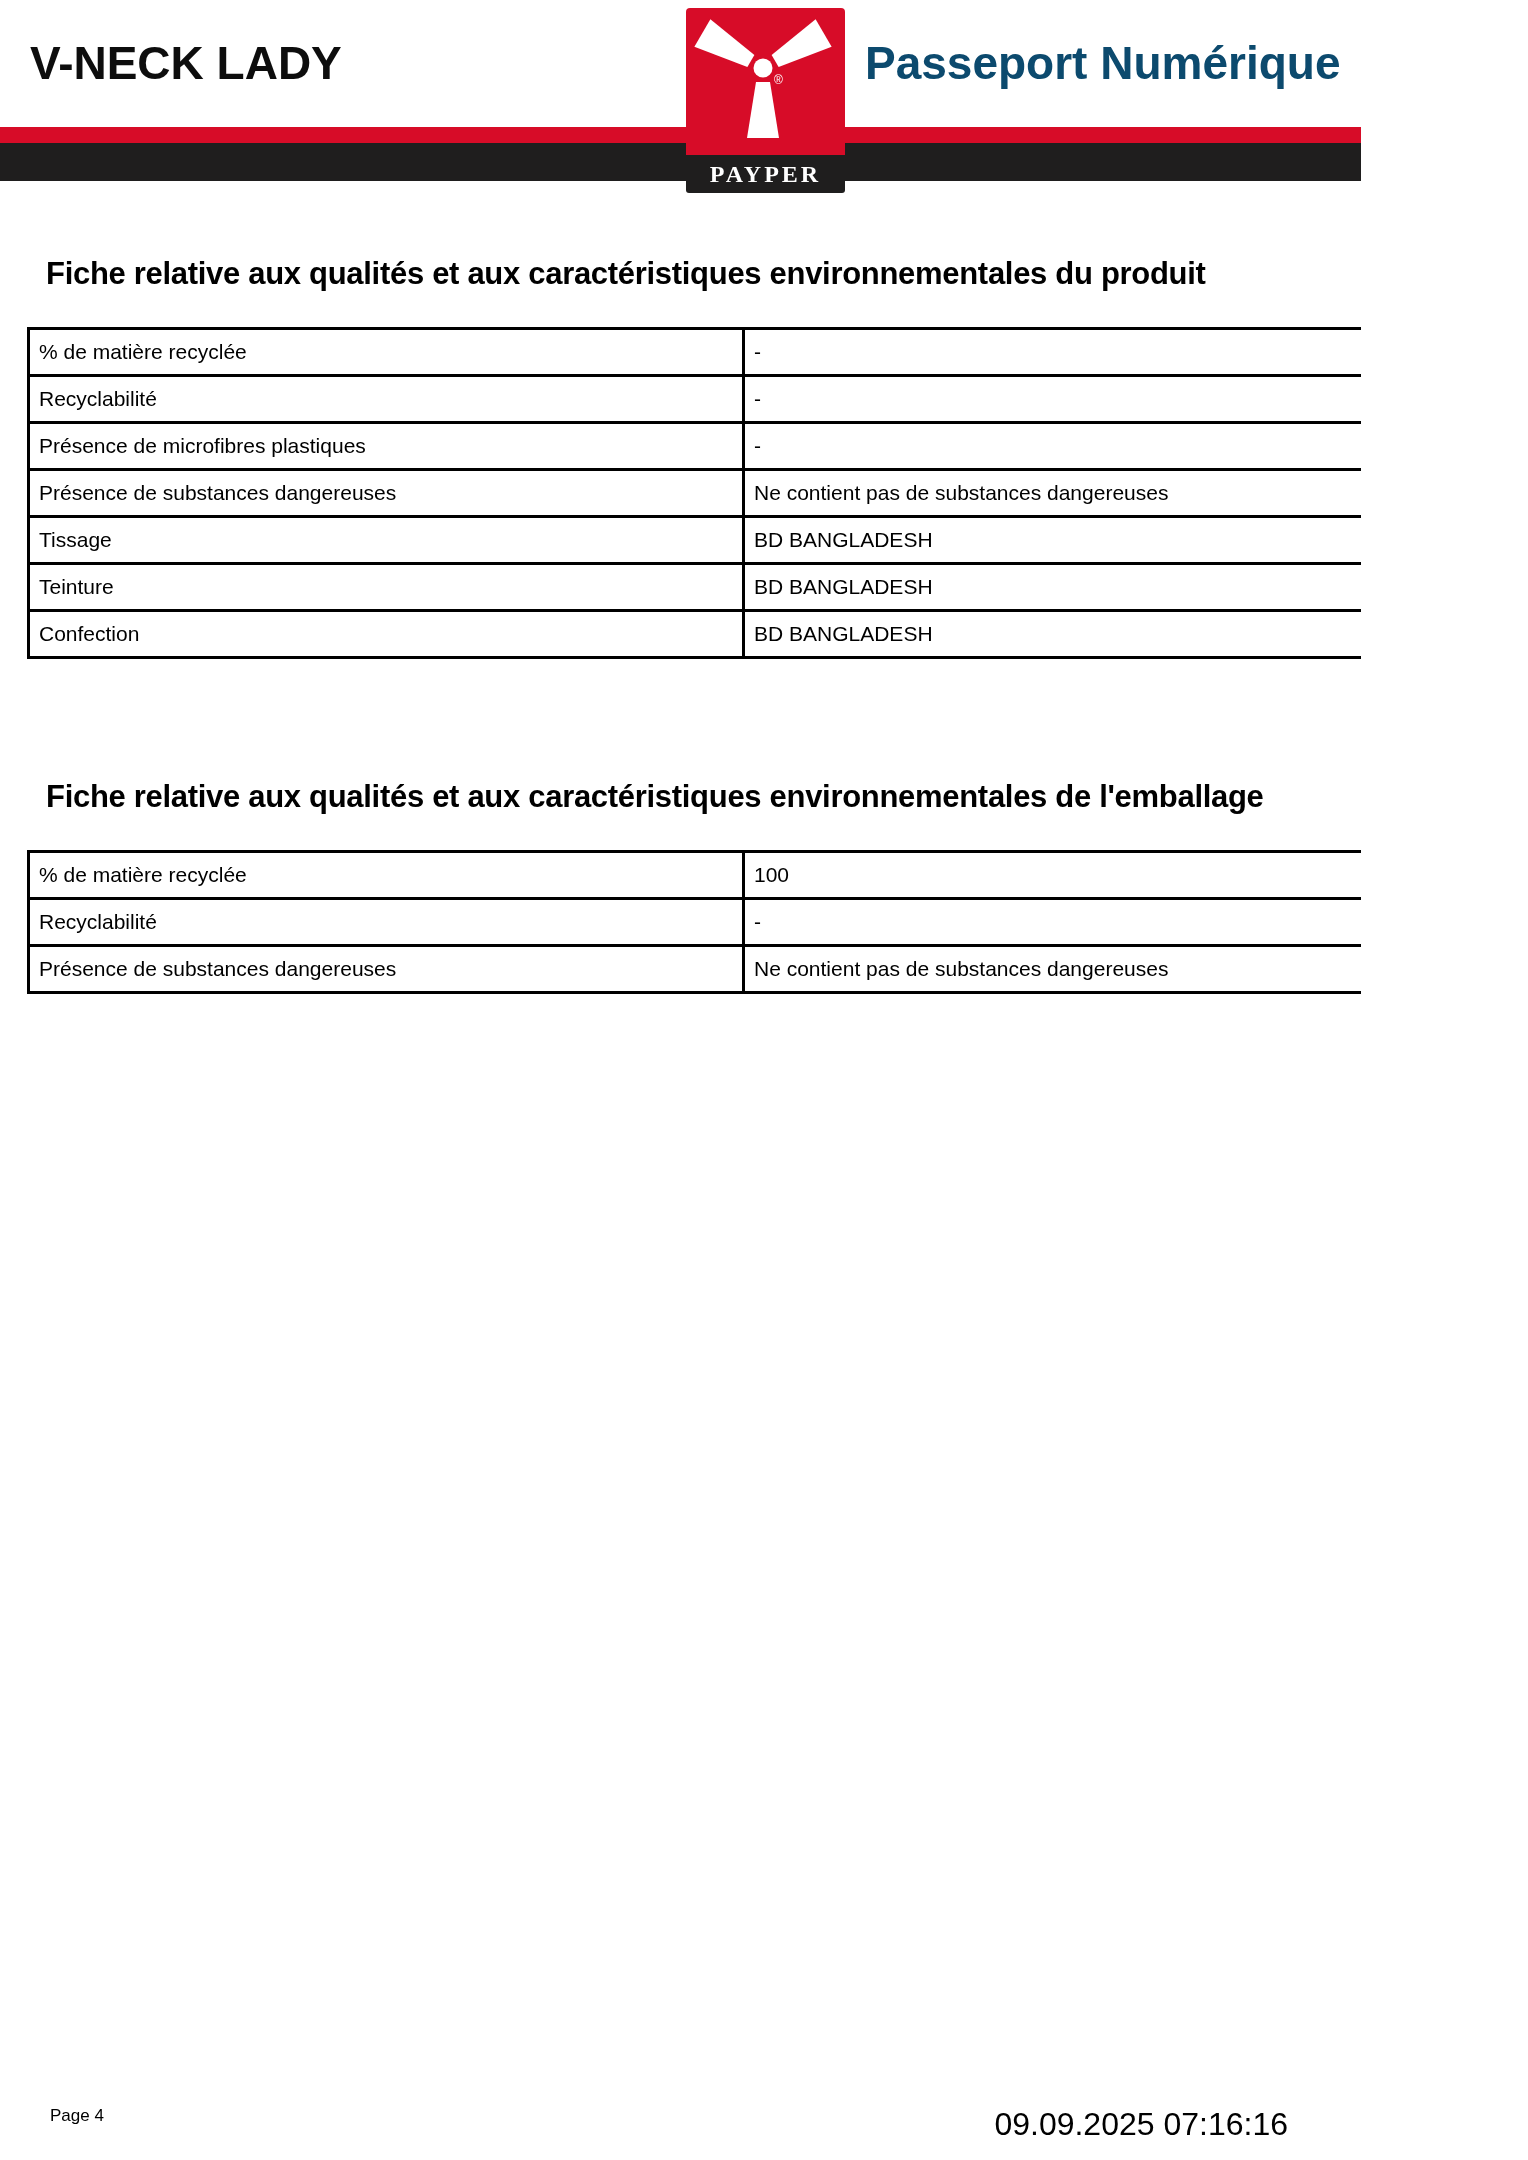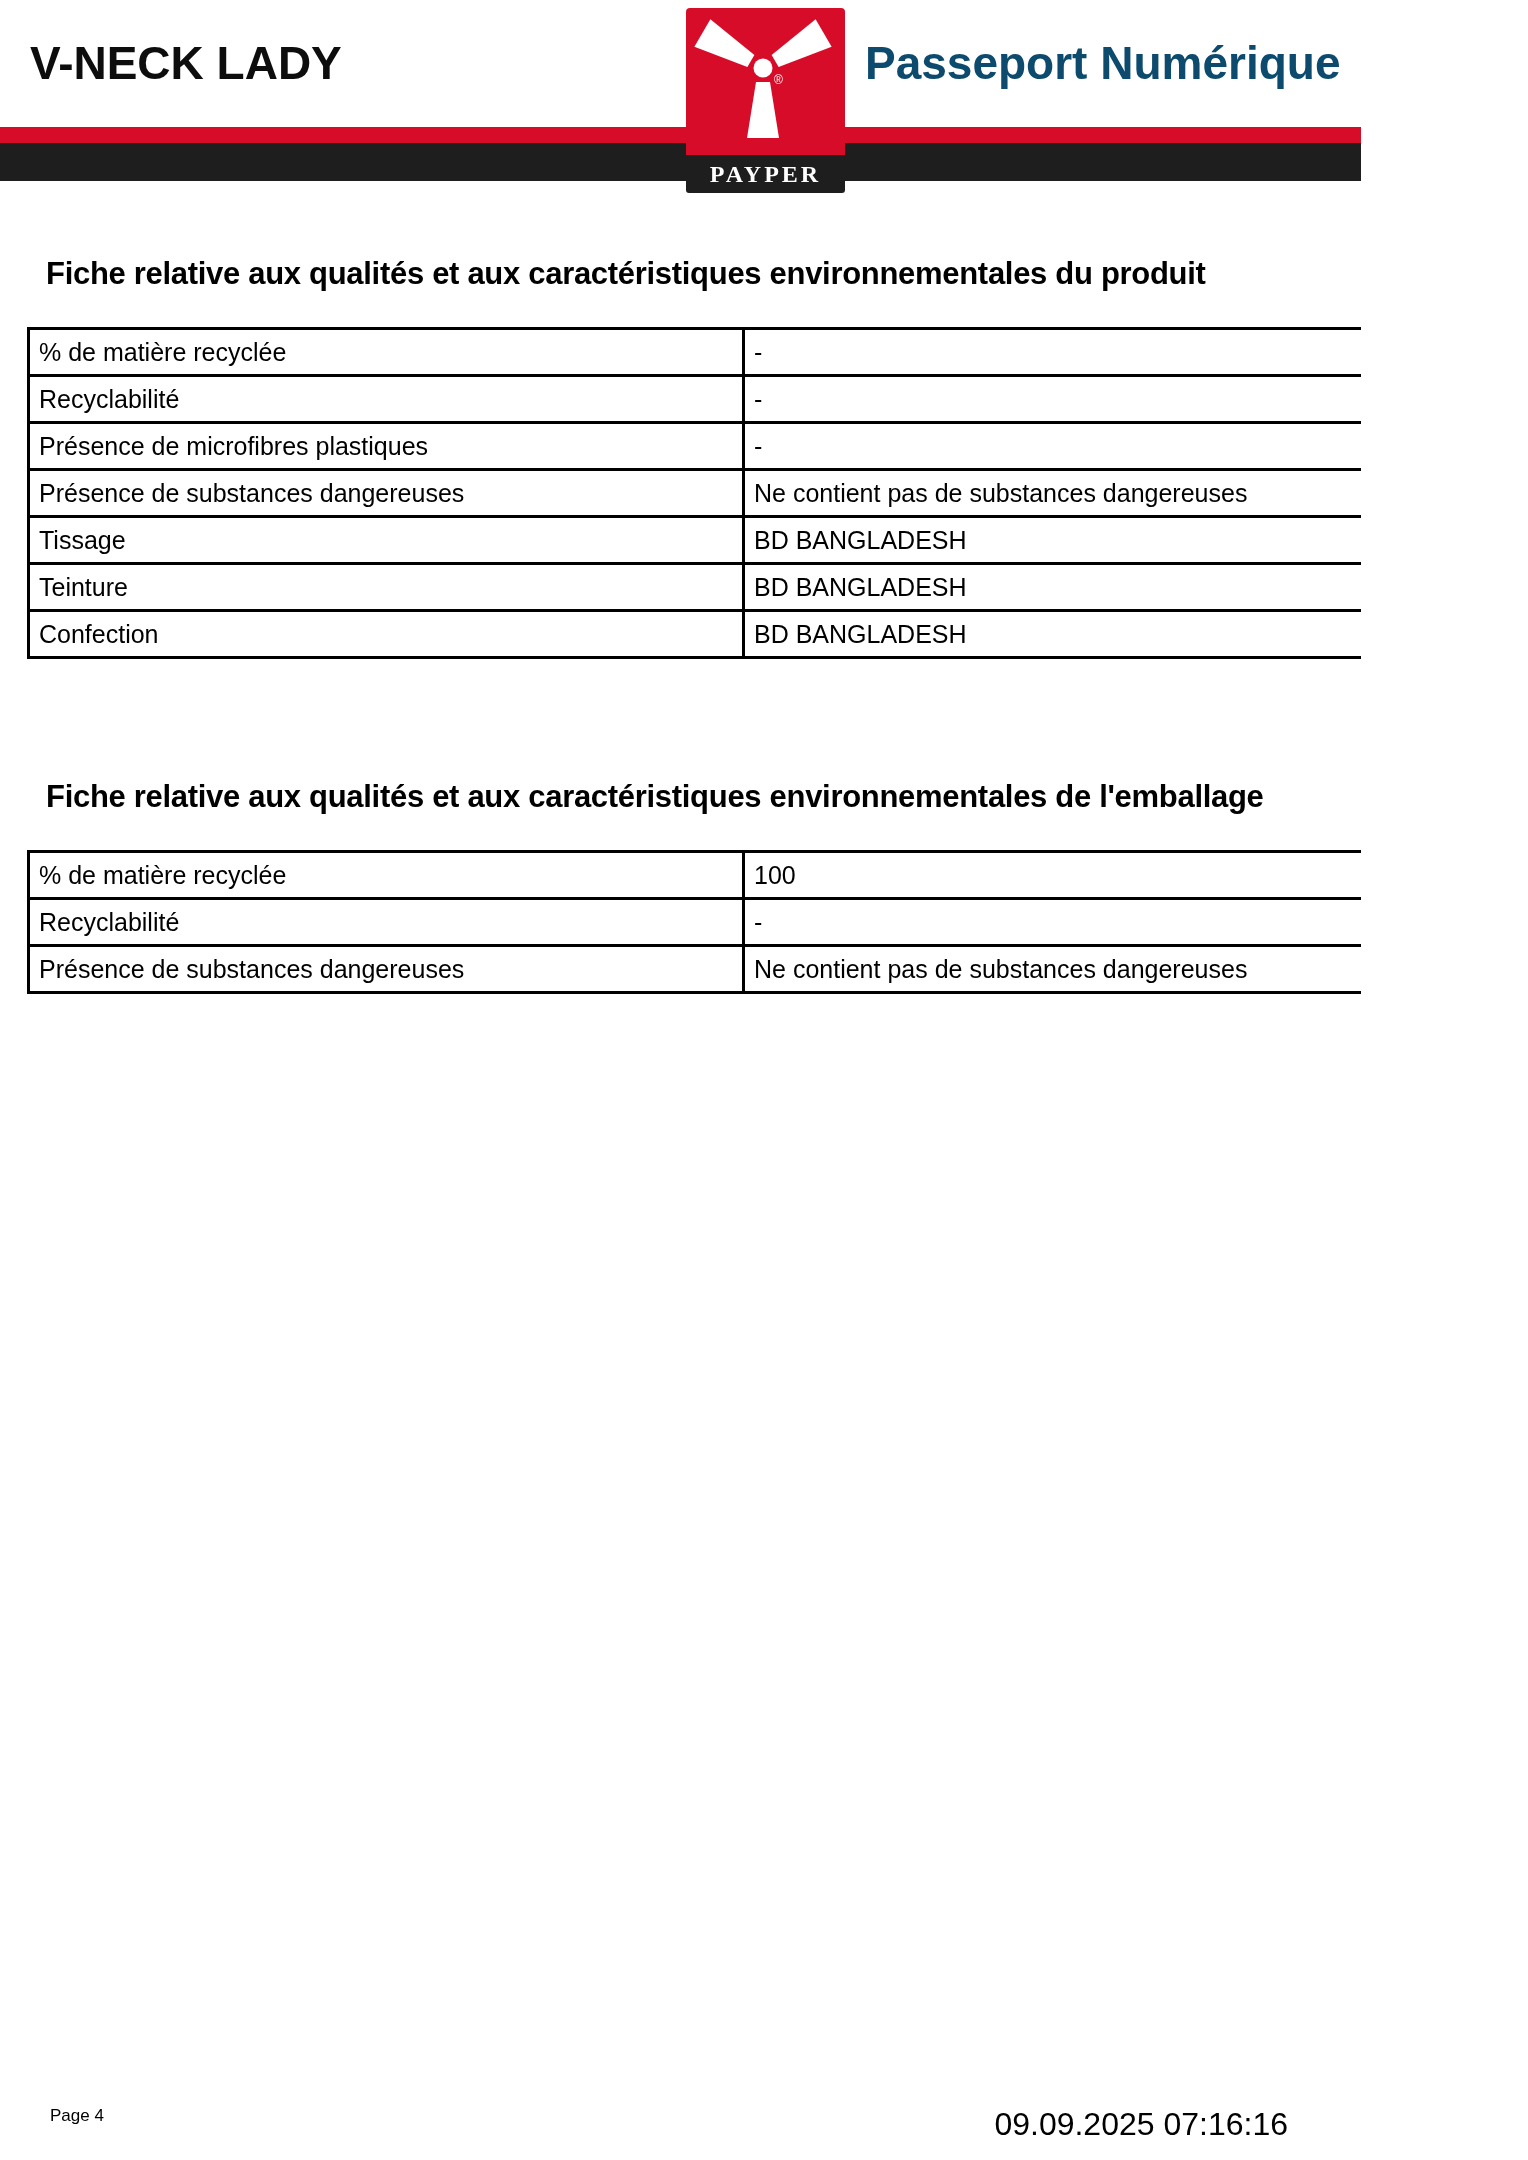--- a/index.html
+++ b/index.html
@@ -103,21 +103,21 @@
     left: 27px;
     width: 1478px;
     border-collapse: collapse;
     table-layout: fixed;
   }
   .table-1 { top: 327px; }
   .table-2 { top: 850px; }
   .sheet-table td {
     border: 3px solid #000000;
     height: 44px;
-    font-size: 25px;
+    font-size: 21px;
     padding: 0 7px 0 9px;
     vertical-align: middle;
     overflow: hidden;
     white-space: nowrap;
   }
   .col-label { width: 715px; }
 
   
   .page-number {
     position: absolute;

